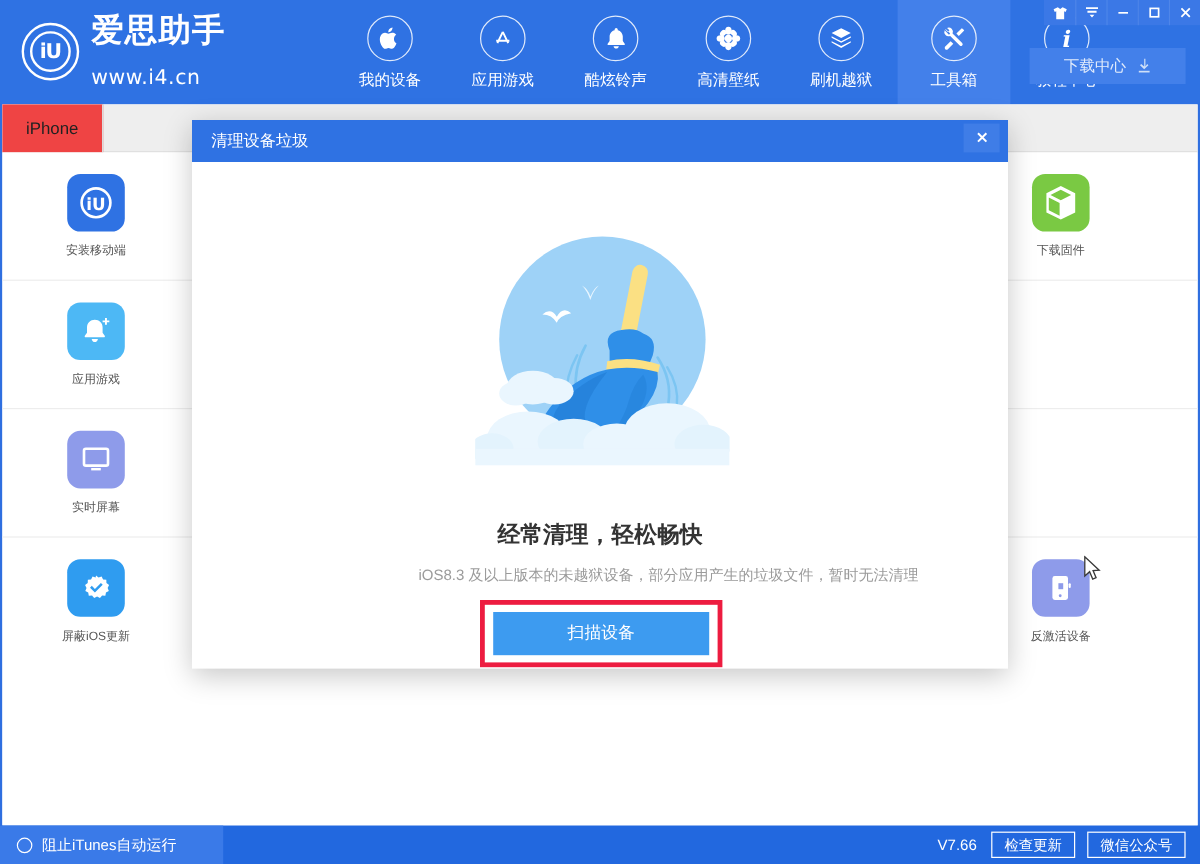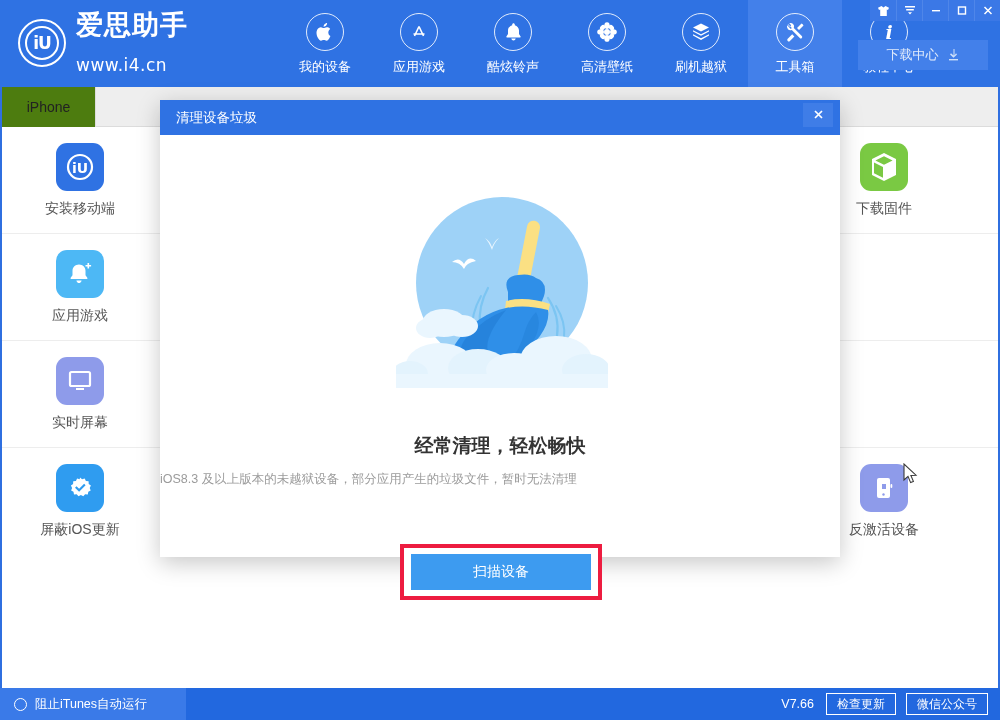--- a/index.html
+++ b/index.html
@@ -85,22 +85,22 @@
   
   .page {
     position: absolute; left: 2px; top: 87px;
     width: 996px; height: 601px; background: #ffffff;
   }
   .tabstrip {
     position: absolute; left: 0; top: 0; width: 996px; height: 40px;
     background: #eeeeee; border-bottom: 1px solid #dcdcdc;
   }
   .tab {
-    position: absolute; left: 0; top: 0; width: 94px; height: 40px;
-    background: #4d7c0f; display: flex; align-items: center;
+    position: absolute; left: 0; top: 0; width: 84px; height: 40px;
+    background: #ef4444; display: flex; align-items: center;
     justify-content: center; font-size: 14px; color: #222;
     border-right: 1px solid #dcdcdc; cursor: pointer;
   }
 
   .content {
     position: absolute; left: 0; top: 40px; width: 996px; height: 561px;
     background: #fff;
   }
   .grid {
     position: absolute; left: 0; top: 0; width: 996px;
@@ -113,21 +113,21 @@
   .grid-row:last-child { border-bottom: none; }
   .cell {
     width: 156px; height: 107px; display: flex; flex-direction: column;
     align-items: center; justify-content: center; cursor: pointer;
   }
   .cell .app-ico {
     width: 48px; height: 48px; border-radius: 11px;
     display: flex; align-items: center; justify-content: center;
     margin-bottom: 9px;
   }
-  .cell .app-lbl { font-size: 14px; color: #555; }
+  .cell .app-lbl { font-size: 10px; color: #555; }
 
   
   .mask-shadow {
     position: absolute; left: 160px; top: 100px; width: 680px; height: 600px;
     background: linear-gradient(to bottom, rgba(0,0,0,0.17) 0%, rgba(0,0,0,0.0) 38%);
     pointer-events: none;
   }
   .modal {
     position: absolute; left: 160px; top: 100px;
     width: 680px; height: 457px; background: #ffffff;
@@ -149,27 +149,27 @@
   .modal-body {
     position: relative; width: 680px; height: 422px; background: #fff;
   }
   .illus { position: absolute; left: 236px; top: 53px; }
   .headline {
     position: absolute; left: 0; top: 298px; width: 680px;
     text-align: center; font-size: 19px; font-weight: bold; color: #333;
   }
   .subline {
     position: absolute; left: 0; top: 336px; width: 794px;
-    text-align: left; font-size: 12.5px; color: #9b9b9b;
+    text-align: center; font-size: 12.5px; color: #9b9b9b;
   }
   .scan-highlight {
     position: absolute; left: 240px; top: 365px;
     width: 202px; height: 56px;
     border: 4px solid #ed1c40; background: #ffffff;
-    display: flex; align-items: center; justify-content: center; margin-top: 44px;
+    display: flex; align-items: center; justify-content: center;
   }
   .scan-btn {
     width: 180px; height: 36px; background: #3d9bf0;
     display: flex; align-items: center; justify-content: center;
     color: #ffffff; font-size: 14px; cursor: pointer;
   }
 
   
   .cursor { position: absolute; left: 903px; top: 463px; pointer-events: none; }
 

